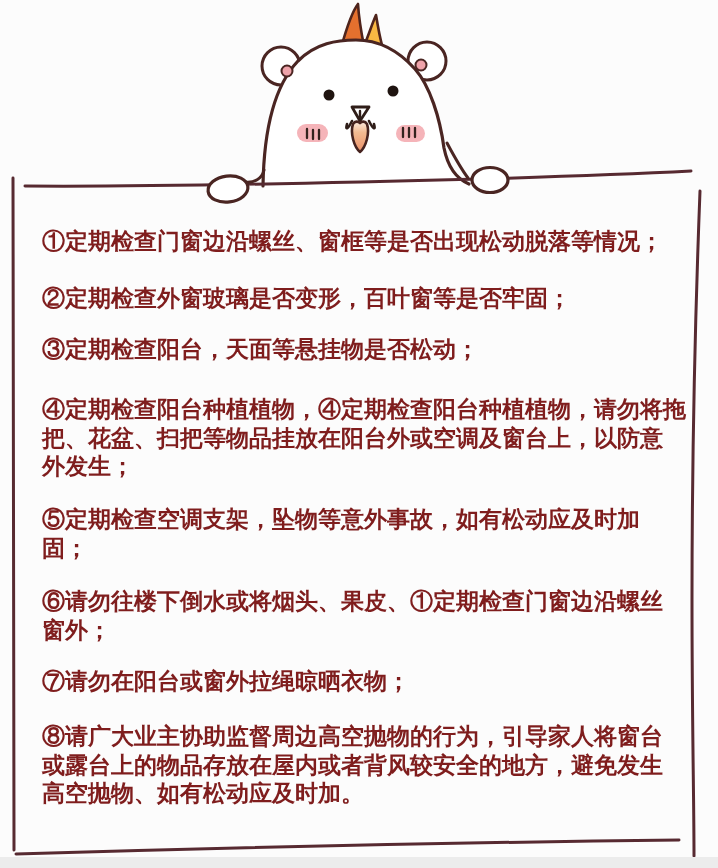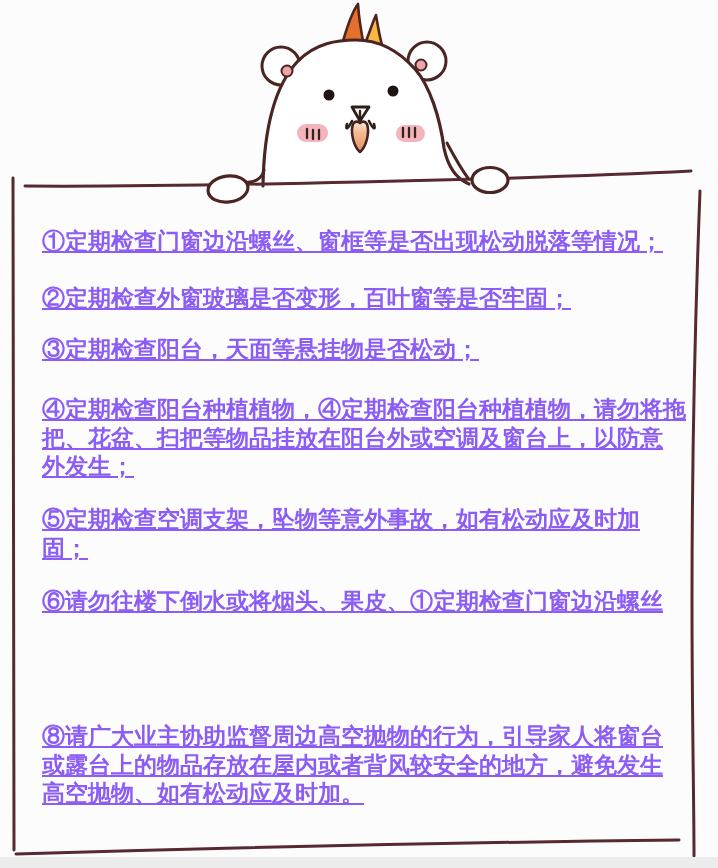--- a/index.html
+++ b/index.html
@@ -18,26 +18,25 @@
     display: block;
   }
   .notice-text {
     position: absolute;
     left: 0; top: 0;
     width: 718px; height: 868px;
   }
   .notice-item {
     position: absolute;
     left: 42px;
-    color: #8b5cf6;
+    color: #7f1d1d;
     font-size: 23px;
     line-height: 28.5px;
     font-weight: 600;
     letter-spacing: 0px;
-    text-decoration: underline;
   }
   .notice-line { white-space: nowrap; }
   .footer-strip {
     position: absolute;
     left: 0; bottom: 0;
     width: 718px; height: 11px;
     background: #ececec;
   }
 </style>
 </head>
@@ -114,20 +113,24 @@
       <div class="notice-line">④定期检查阳台种植植物，④定期检查阳台种植植物，请勿将拖</div>
       <div class="notice-line">把、花盆、扫把等物品挂放在阳台外或空调及窗台上，以防意</div>
       <div class="notice-line">外发生；</div>
     </div>
     <div class="notice-item" style="top:505px">
       <div class="notice-line">⑤定期检查空调支架，坠物等意外事故，如有松动应及时加</div>
       <div class="notice-line">固；</div>
     </div>
     <div class="notice-item" style="top:587px">
       <div class="notice-line">⑥请勿往楼下倒水或将烟头、果皮、①定期检查门窗边沿螺丝</div>
+      <div class="notice-line">窗外；</div>
+    </div>
+    <div class="notice-item" style="top:667px">
+      <div class="notice-line">⑦请勿在阳台或窗外拉绳晾晒衣物；</div>
     </div>
     <div class="notice-item" style="top:722px">
       <div class="notice-line">⑧请广大业主协助监督周边高空抛物的行为，引导家人将窗台</div>
       <div class="notice-line">或露台上的物品存放在屋内或者背风较安全的地方，避免发生</div>
       <div class="notice-line">高空抛物、如有松动应及时加。</div>
     </div>
   </div>
 
   <div class="footer-strip"></div>
 </div>

